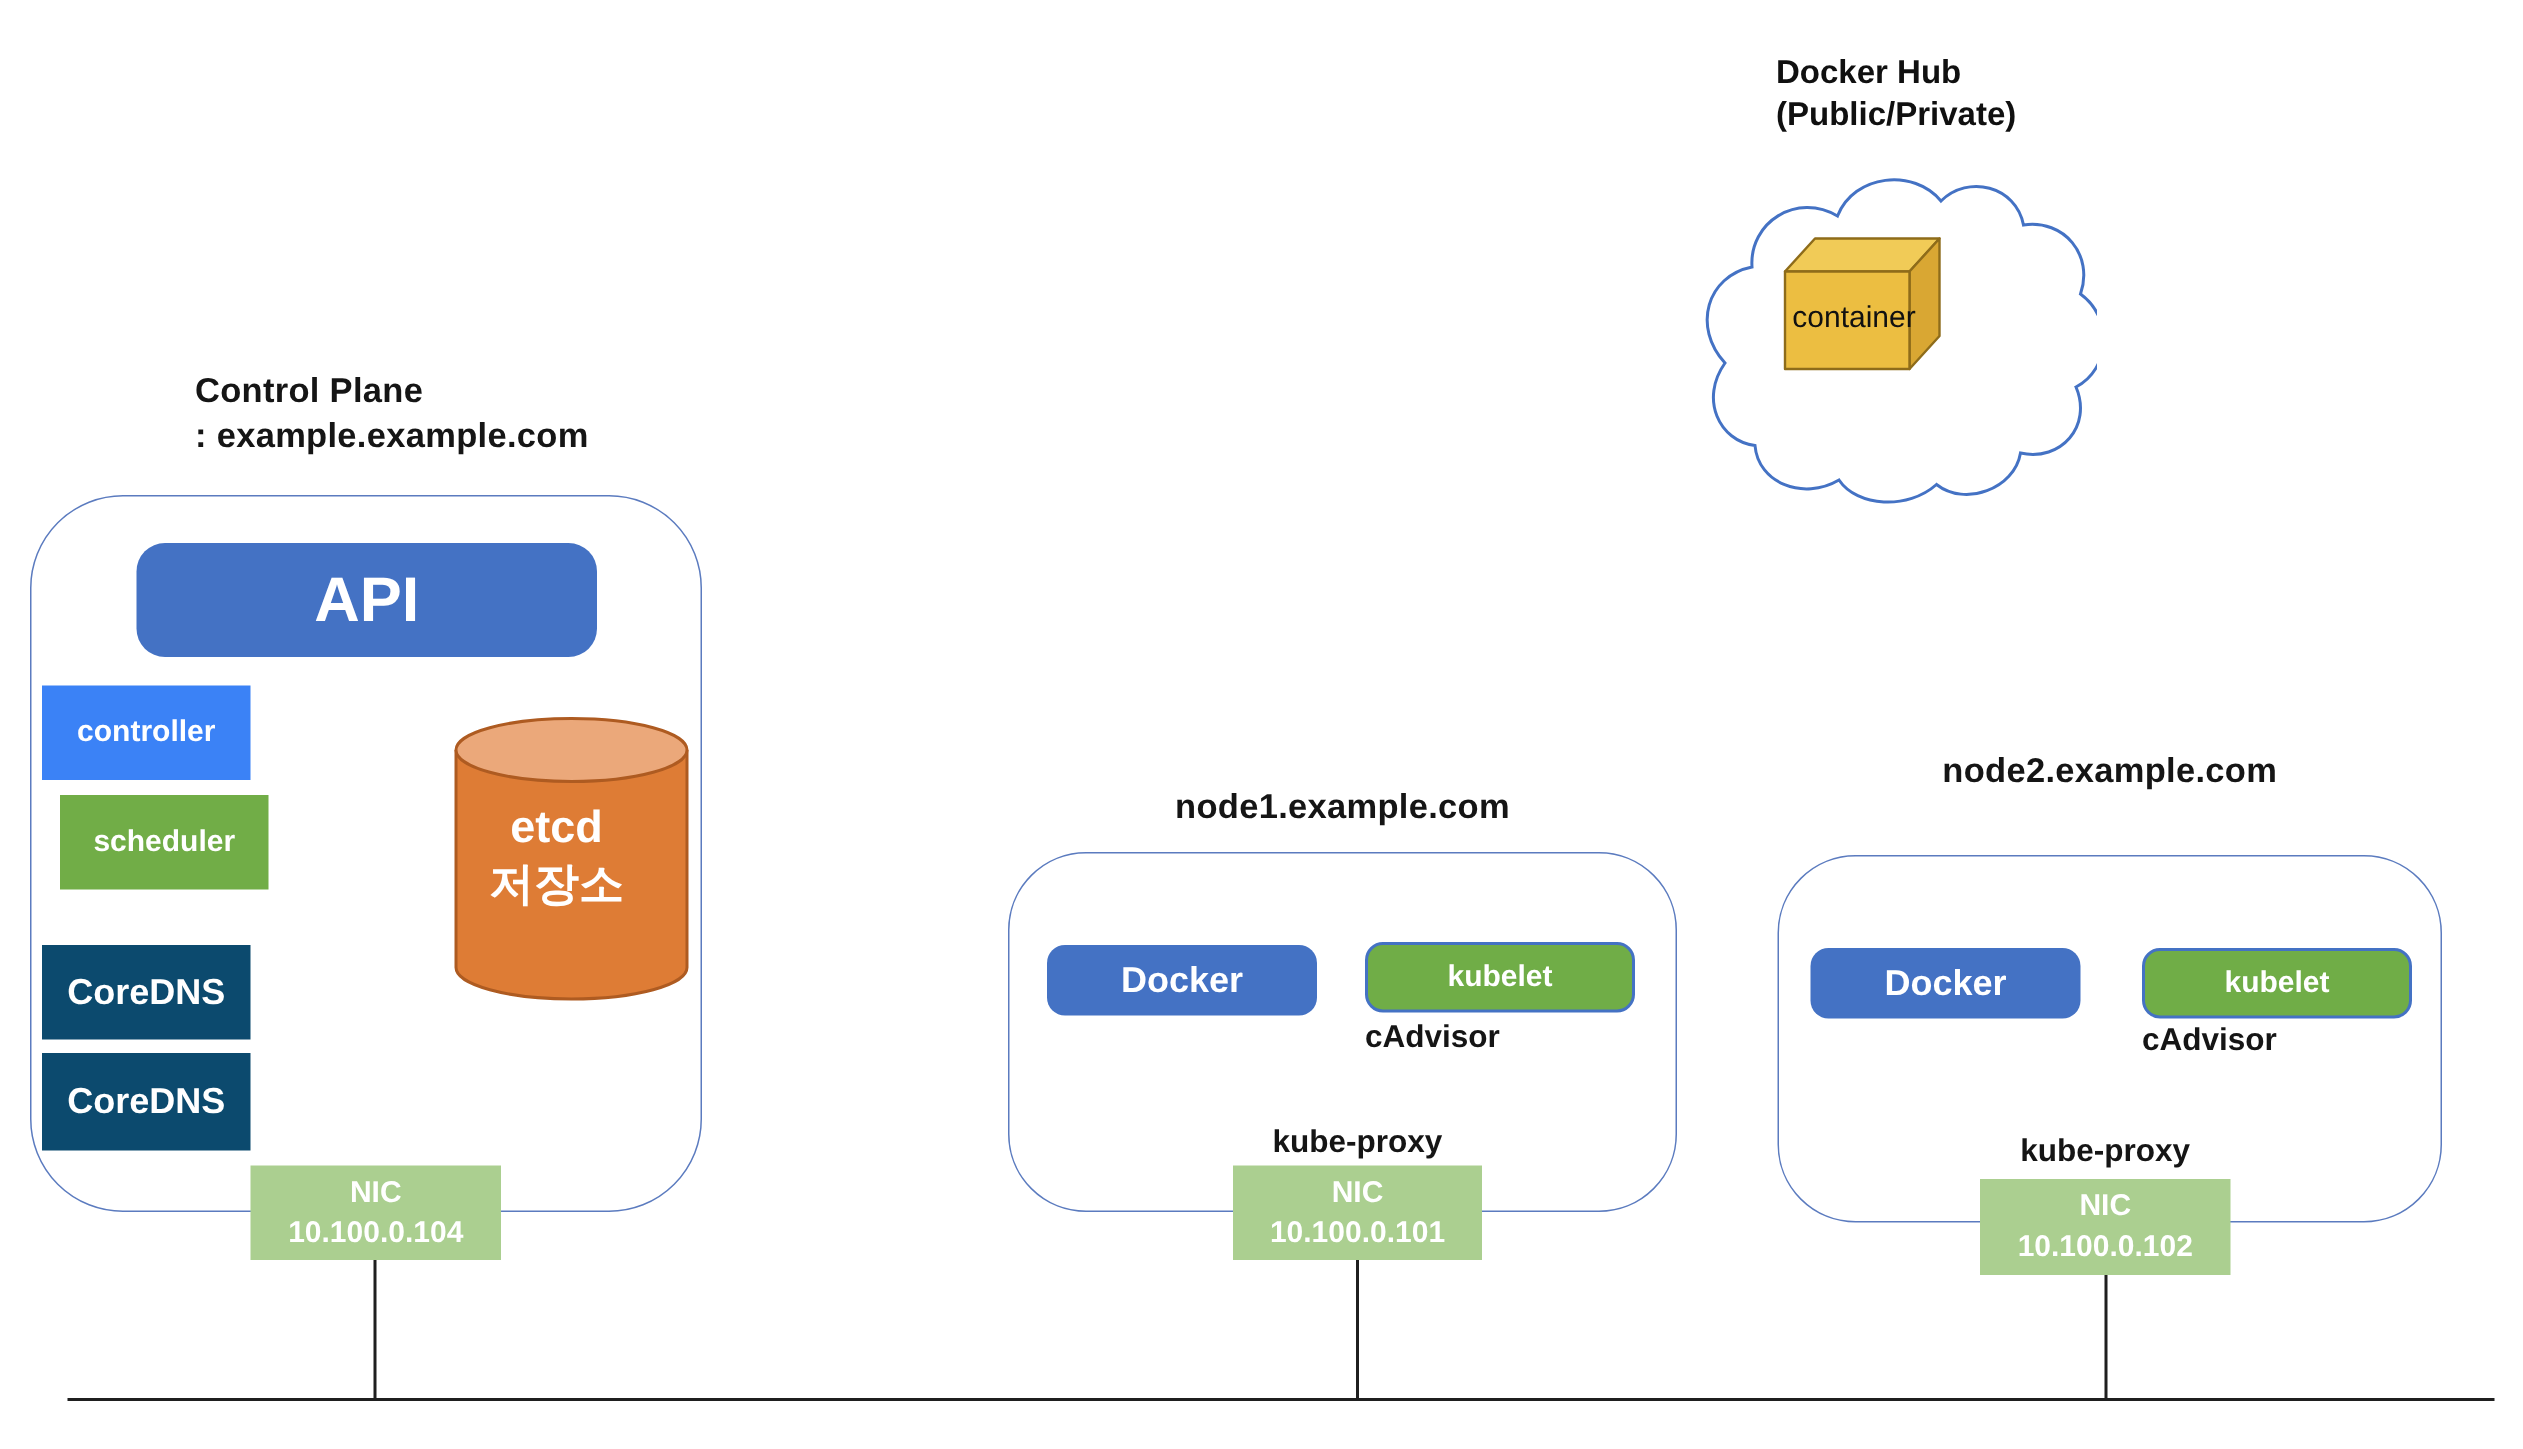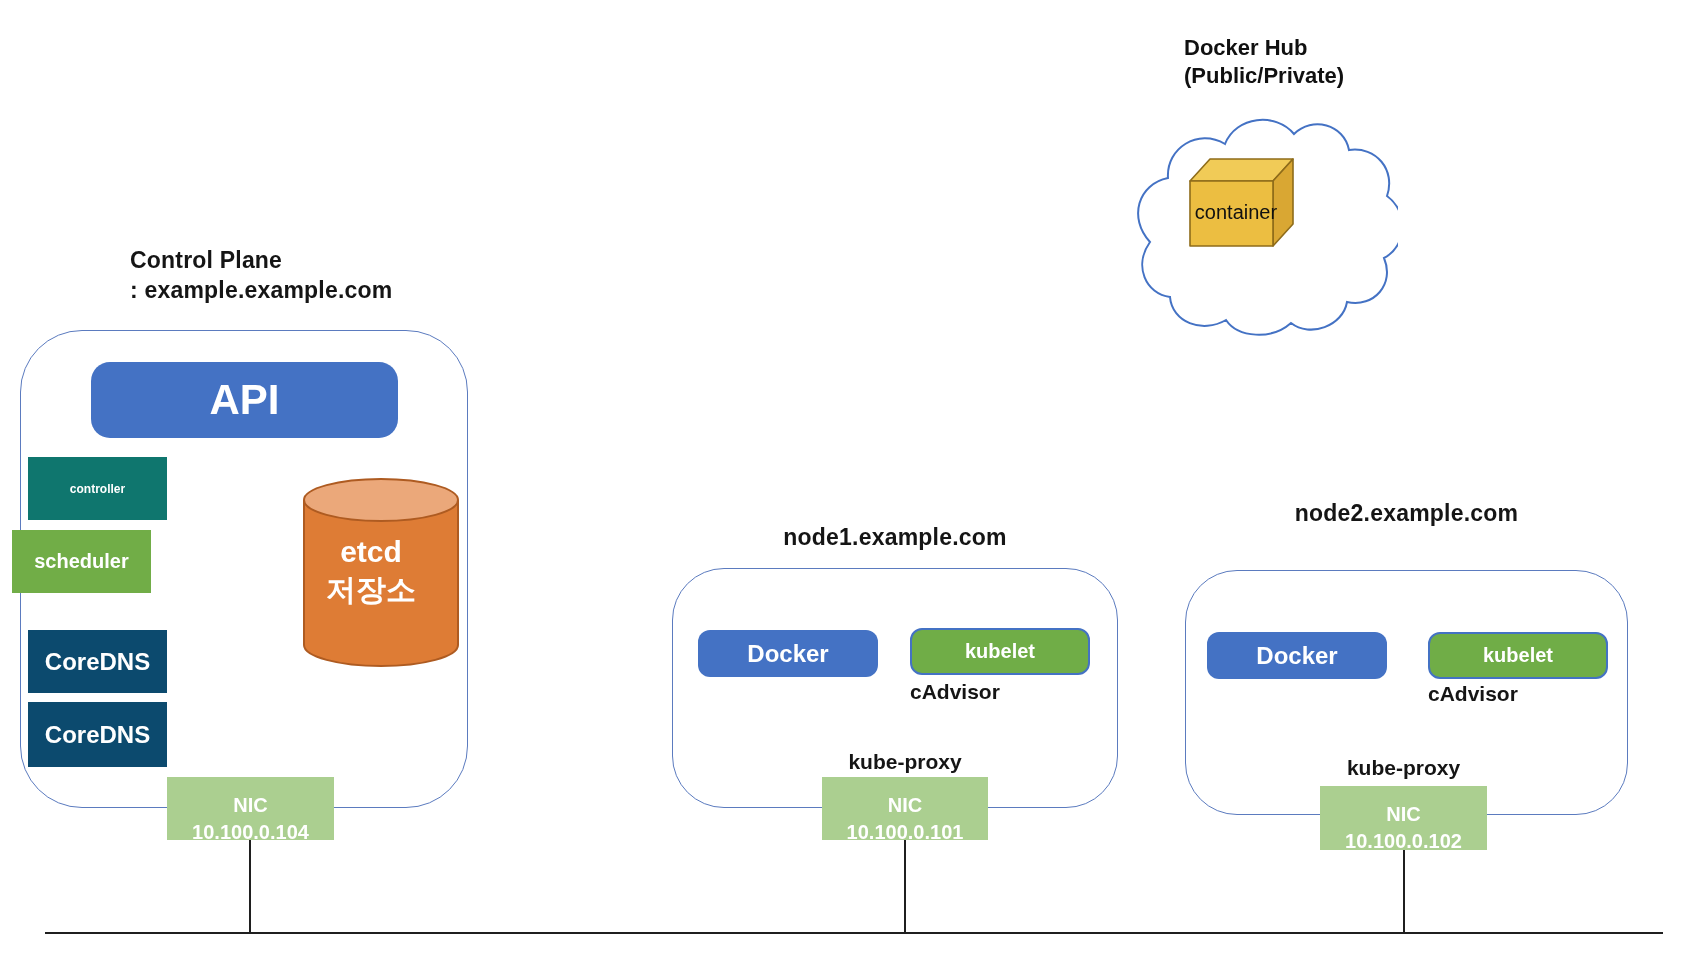--- a/index.html
+++ b/index.html
@@ -9,27 +9,27 @@
   .abs{position:absolute;}
   .heading{font-size:23px;font-weight:600;color:#151515;letter-spacing:0.2px;}
   .bold-heading{font-size:22px;font-weight:700;color:#101010;}
   .center{text-align:center;}
   .right{}
   .round-box{border:1.6px solid #5b7bbf;border-radius:62px;background:#ffffff;box-sizing:border-box;}
   .node-round{border-radius:52px;}
   .btn{display:flex;align-items:center;justify-content:center;color:#ffffff;
        font-weight:700;box-sizing:border-box;}
   .api{background:#4472C4;border-radius:19px;font-size:42px;}
-  .controller{background:#0f766e;font-size:12px;}
+  .controller{background:#3b82f6;font-size:20px;}
   .scheduler{background:#71AD47;font-size:20px;}
   .coredns{background:#0c4a6e;font-size:24px;}
   .docker{background:#4472C4;border-radius:12px;font-size:24px;}
   .kubelet{background:#70AD47;border:2px solid #4472C4;border-radius:12px;font-size:20px;}
   .nic{background:#ABCF90;color:#ffffff;font-weight:700;font-size:20px;
-       line-height:27px;text-align:center;padding-top:15px;box-sizing:border-box;}
+       line-height:27px;text-align:center;padding-top:5px;box-sizing:border-box;}
   .etcd-text{color:#ffffff;font-weight:700;font-size:30px;line-height:38px;text-align:center;}
   .small-label{font-size:21px;font-weight:600;color:#151515;}
   .vline{width:2px;background:#1f1f1f;}
   .hline{height:2px;background:#1f1f1f;}
 </style>
 </head>
 <body>
 
 <div id="canvas">
 
@@ -39,21 +39,21 @@
   <div class="abs vline" style="left:1403px;top:850px;height:82px;"></div>
 
   <div class="abs heading" style="left:130px;top:247px;">Control Plane</div>
   <div class="abs heading" style="left:130px;top:277px;">: example.example.com</div>
 
   <div class="abs round-box" style="left:20px;top:330px;width:448px;height:478px;"></div>
 
   <div class="abs btn api" style="left:91px;top:362px;width:307px;height:76px;">API</div>
 
   <div class="abs btn controller" style="left:28px;top:457px;width:139px;height:63px;">controller</div>
-  <div class="abs btn scheduler" style="left:12px;top:530px;width:139px;height:63px;">scheduler</div>
+  <div class="abs btn scheduler" style="left:40px;top:530px;width:139px;height:63px;">scheduler</div>
   <div class="abs btn coredns" style="left:28px;top:630px;width:139px;height:63px;">CoreDNS</div>
   <div class="abs btn coredns" style="left:28px;top:702px;width:139px;height:65px;">CoreDNS</div>
 
   <svg class="abs" style="left:301px;top:478px;" width="160" height="190" viewBox="0 0 160 190">
     <path d="M 3,22 L 3,167 A 77,21 0 0 0 157,167 L 157,22" fill="#DE7C35" stroke="#AE5B21" stroke-width="2"></path>
     <ellipse cx="80" cy="22" rx="77" ry="21" fill="#EBA87A" stroke="#AE5B21" stroke-width="2"></ellipse>
   </svg>
   <div class="abs etcd-text" style="left:291px;top:533px;width:160px;">
     <div>etcd</div>
     <div>저장소</div>

